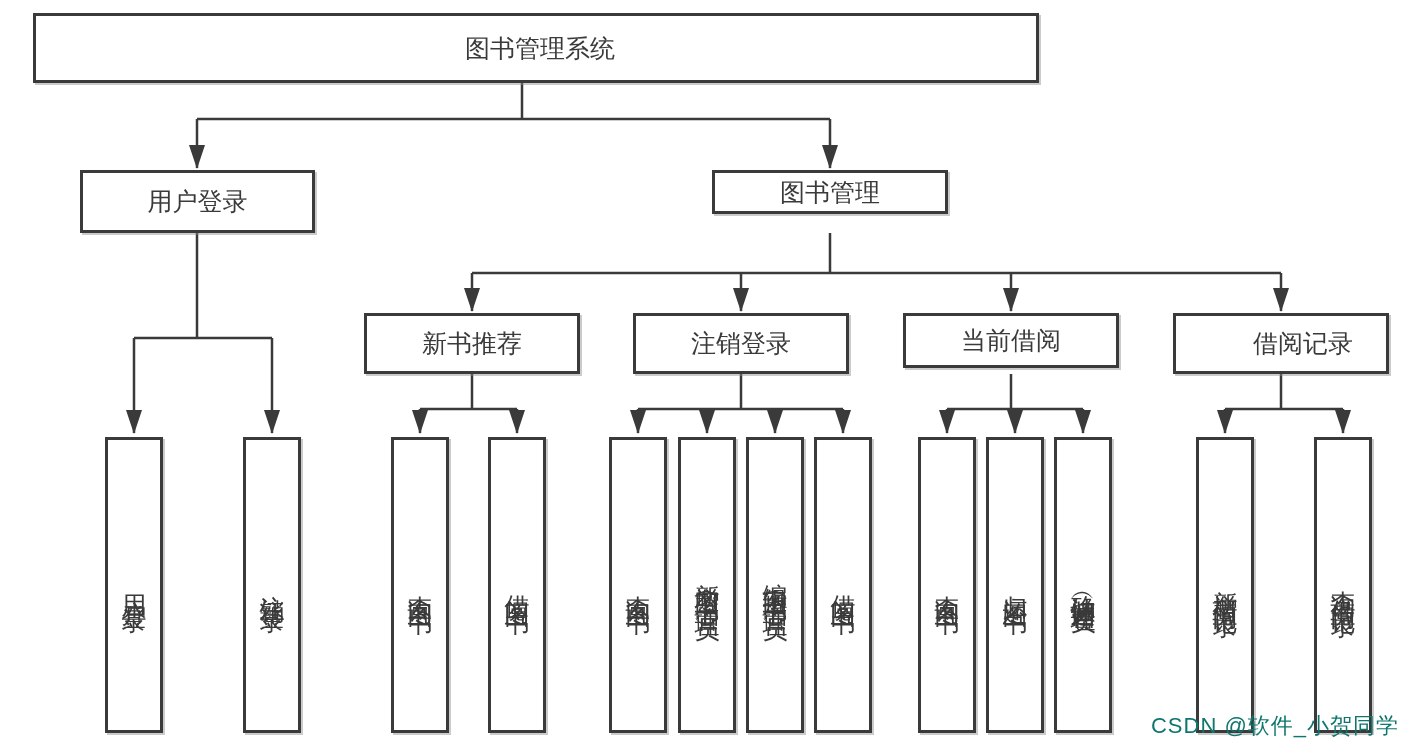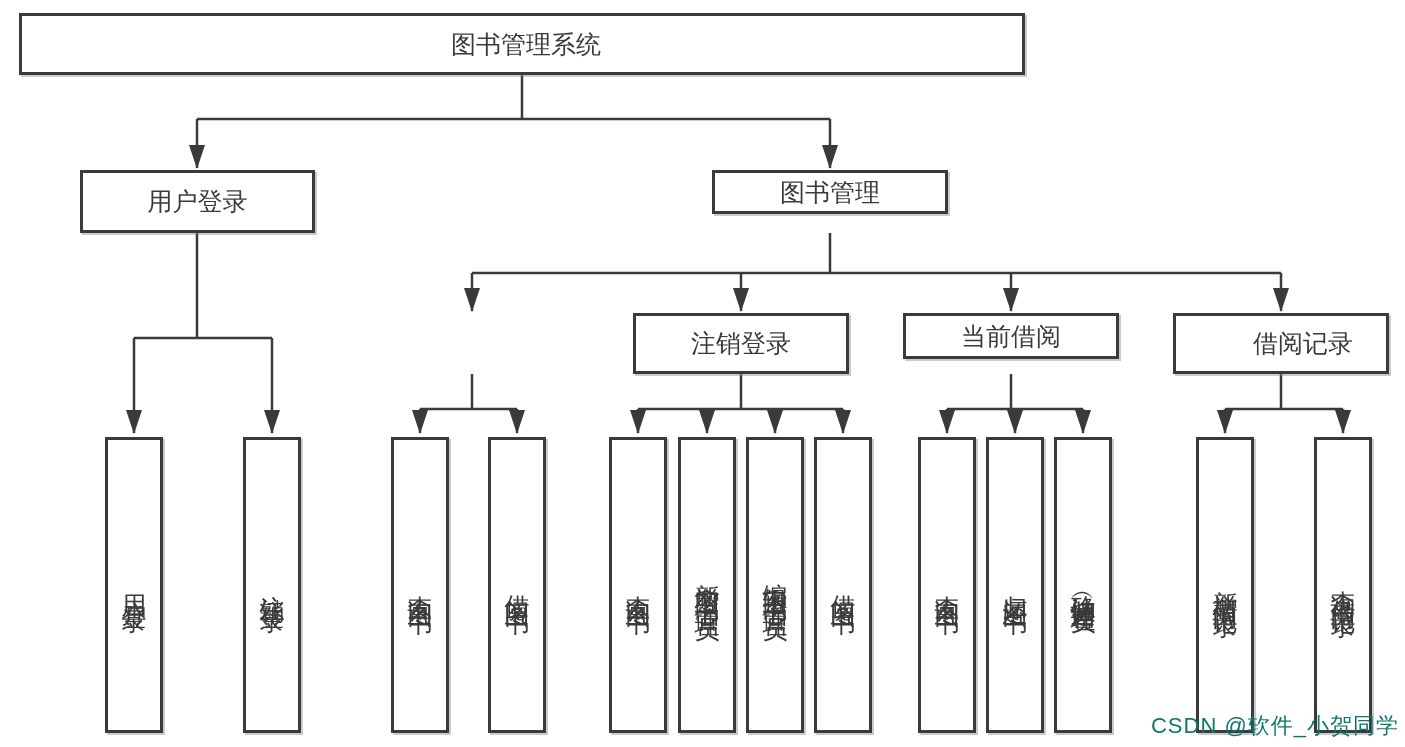--- a/index.html
+++ b/index.html
@@ -93,35 +93,38 @@
       <path d="M947,409 V433" marker-end="url(#ah)"></path>
       <path d="M1015,409 V433" marker-end="url(#ah)"></path>
       <path d="M1083,409 V433" marker-end="url(#ah)"></path>
 
       <path d="M1281,374 V409 M1225,409 H1343"></path>
       <path d="M1225,409 V433" marker-end="url(#ah)"></path>
       <path d="M1343,409 V433" marker-end="url(#ah)"></path>
     </g>
   </svg>
 
-  <div class="box" style="left:19px; top:13px; width:1006px; height:62px;padding-left:8px;">
+  <div class="box" style="left:33px; top:13px; width:1006px; height:70px;padding-left:8px;">
     <span class="hlabel">图书管理系统</span>
   </div>
 
   <div class="box" style="left:80px; top:170px; width:235px; height:63px;">
     <span class="hlabel">用户登录</span>
   </div>
   <div class="box" style="left:712px; top:170px; width:236px; height:44px;">
     <span class="hlabel">图书管理</span>
   </div>
 
+  <div class="box" style="left:364px; top:313px; width:216px; height:61px;">
+    <span class="hlabel">新书推荐</span>
+  </div>
   <div class="box" style="left:633px; top:313px; width:216px; height:61px;">
     <span class="hlabel">注销登录</span>
   </div>
-  <div class="box" style="left:903px; top:313px; width:216px; height:46px;">
+  <div class="box" style="left:903px; top:313px; width:216px; height:55px;">
     <span class="hlabel">当前借阅</span>
   </div>
   <div class="box" style="left:1173px; top:313px; width:216px; height:61px;padding-left:44px;">
     <span class="hlabel">借阅记录</span>
   </div>
 
   <div class="box" style="left:105px; top:437px; width:58px; height:296px;">
     <span class="vlabel">用户登录</span>
   </div>
   <div class="box" style="left:243px; top:437px; width:58px; height:296px;">

